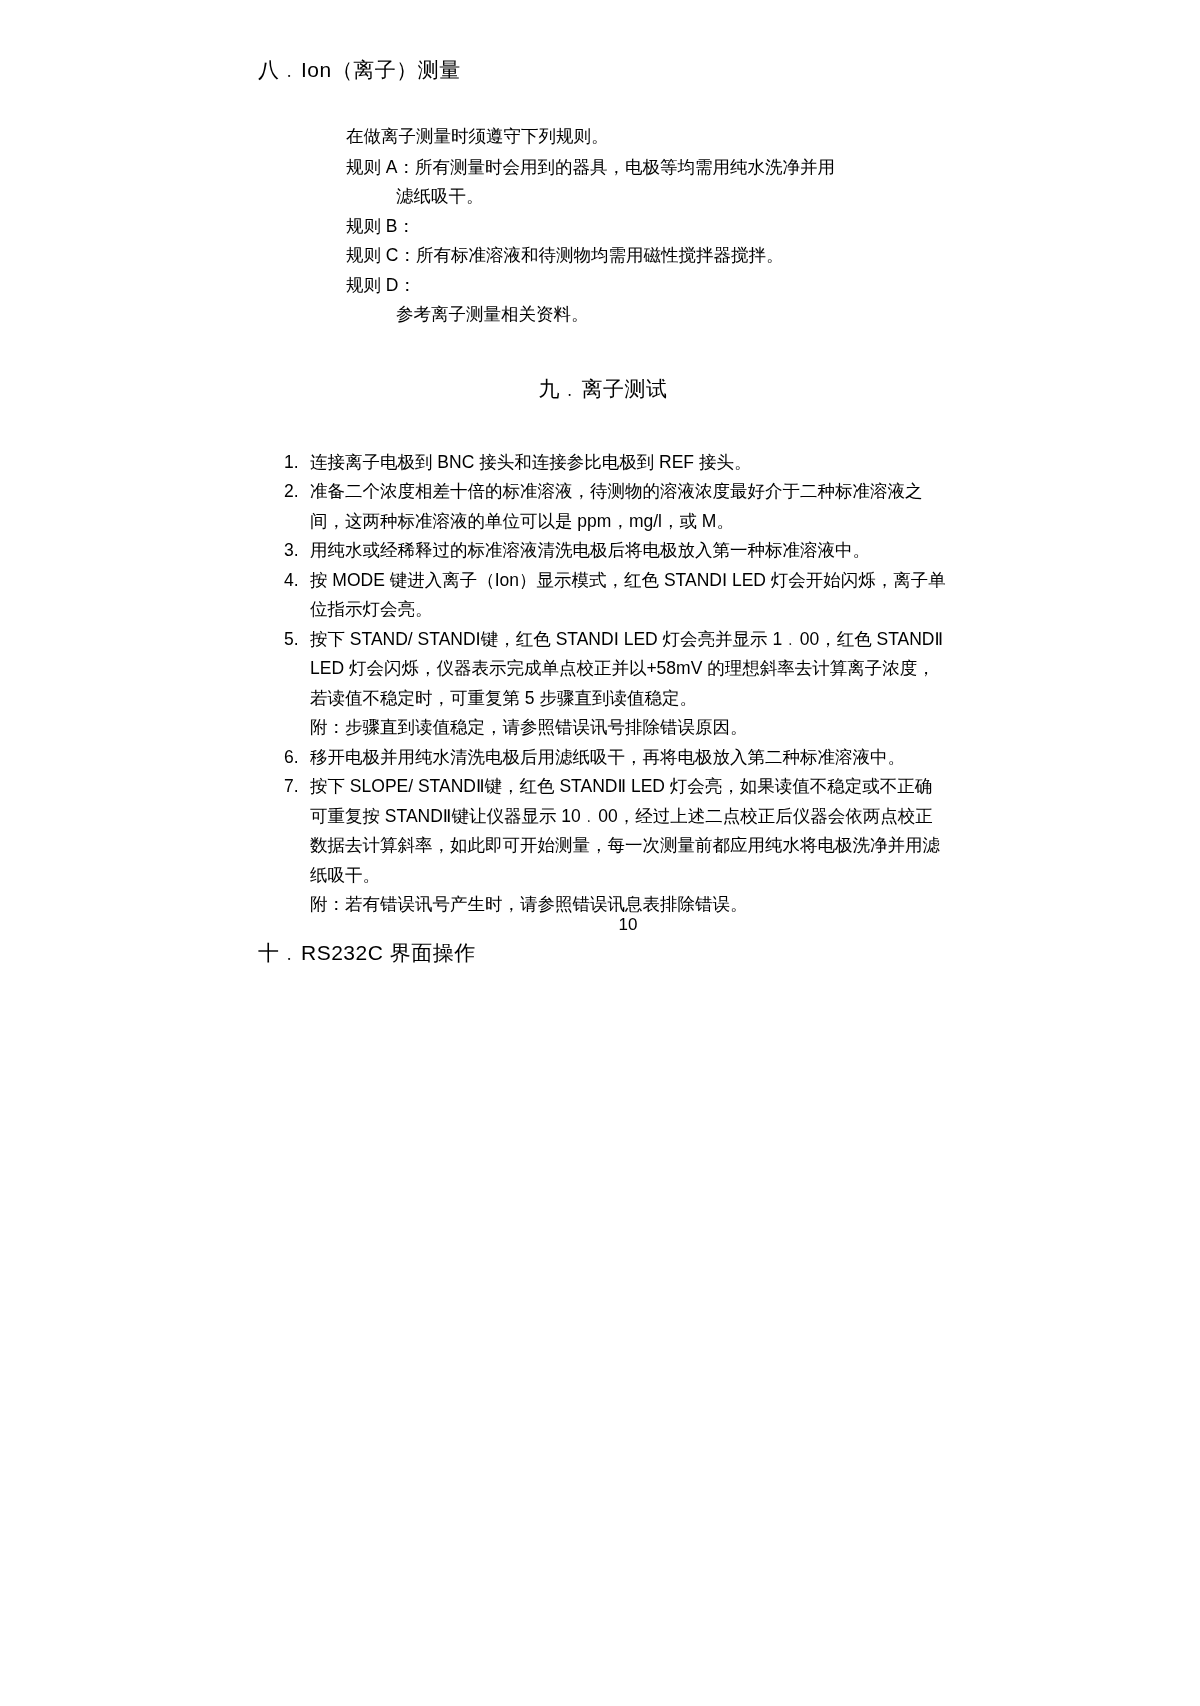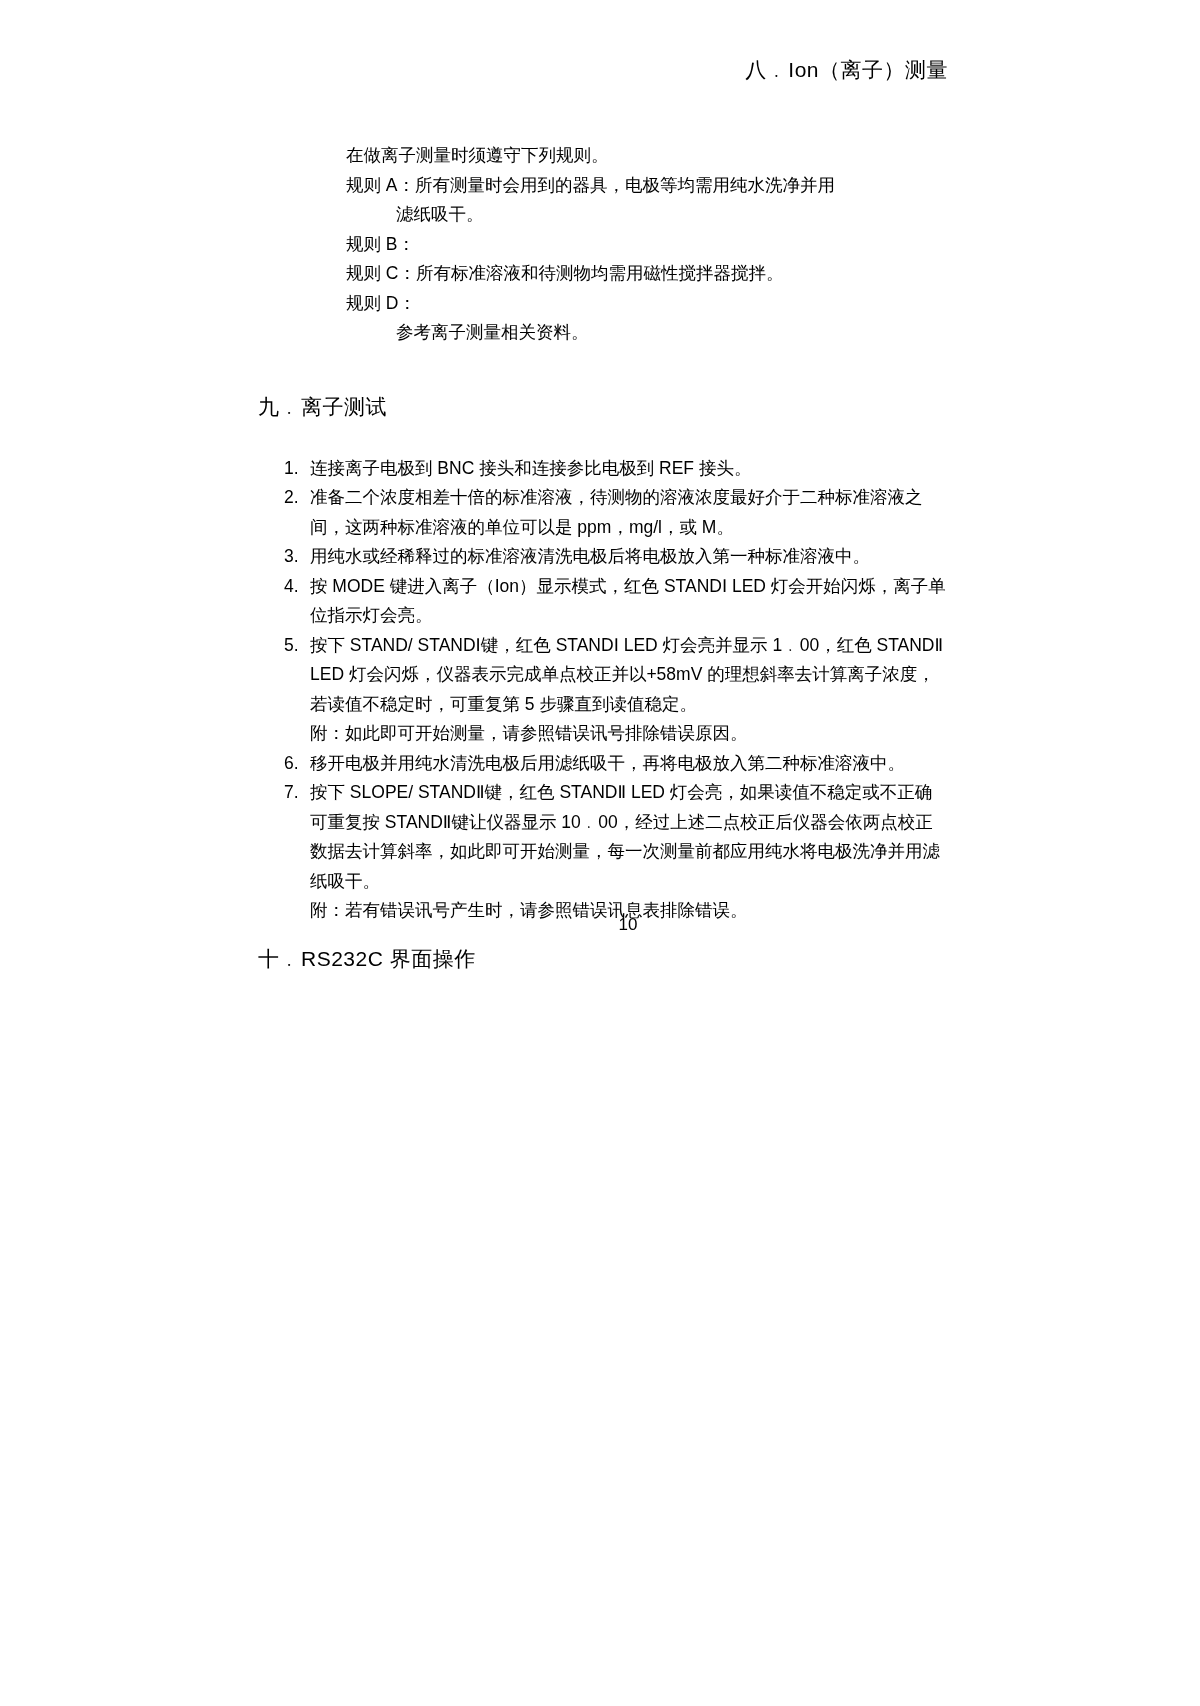--- a/index.html
+++ b/index.html
@@ -30,32 +30,33 @@
   }
 
   
   .section-heading {
     font-size: 21px;
     line-height: 30px;
     margin: 0 0 0 0;
     letter-spacing: 0.5px;
     font-weight: normal;
   }
-  .heading-8 { margin-bottom: 56px; text-align: right; }
-  .heading-9 { margin-top: 44px; margin-bottom: 32px; }
+  .heading-8 { margin-bottom: 38px; }
+  .heading-9 { margin-top: 44px; margin-bottom: 44px; text-align: center; }
   .heading-10 { margin-top: 18px; }
 
   
   .rules-block {
     margin-left: 88px;
     font-size: 17.5px;
     line-height: 29.5px;
   }
   .rules-intro {
     margin: 0 0 0 0;
+    font-family: Liberation Mono, monospace;
   }
   .rule-row {
     display: flex;
     align-items: flex-start;
   }
   .rule-label {
     white-space: nowrap;
     flex: 0 0 auto;
   }
   .rule-text {
@@ -150,21 +151,21 @@
         <span class="step-body">用纯水或经稀释过的标准溶液清洗电极后将电极放入第一种标准溶液中。</span>
       </li>
       <li class="step">
         <span class="step-num">4.</span>
         <span class="step-body">按 MODE 键进入离子（Ion）显示模式，红色 STANDⅠ LED 灯会开始闪烁，离子单位指示灯会亮。</span>
       </li>
       <li class="step">
         <span class="step-num">5.</span>
         <span class="step-body">
           <span>按下 STAND/ STANDⅠ键，红色 STANDⅠ LED 灯会亮并显示 1﹒00，红色 STANDⅡ LED 灯会闪烁，仪器表示完成单点校正并以+58mV 的理想斜率去计算离子浓度，若读值不稳定时，可重复第 5 步骤直到读值稳定。</span>
-          <span class="step-note">附：如此即可开始测量，请参照错误讯号排除错误原因。</span>
+          <span class="step-note">附：步骤直到读值稳定，请参照错误讯号排除错误原因。</span>
         </span>
       </li>
       <li class="step">
         <span class="step-num">6.</span>
         <span class="step-body">移开电极并用纯水清洗电极后用滤纸吸干，再将电极放入第二种标准溶液中。</span>
       </li>
       <li class="step">
         <span class="step-num">7.</span>
         <span class="step-body">
           <span>按下 SLOPE/ STANDⅡ键，红色 STANDⅡ LED 灯会亮，如果读值不稳定或不正确可重复按 STANDⅡ键让仪器显示 10﹒00，经过上述二点校正后仪器会依两点校正数据去计算斜率，如此即可开始测量，每一次测量前都应用纯水将电极洗净并用滤纸吸干。</span>

